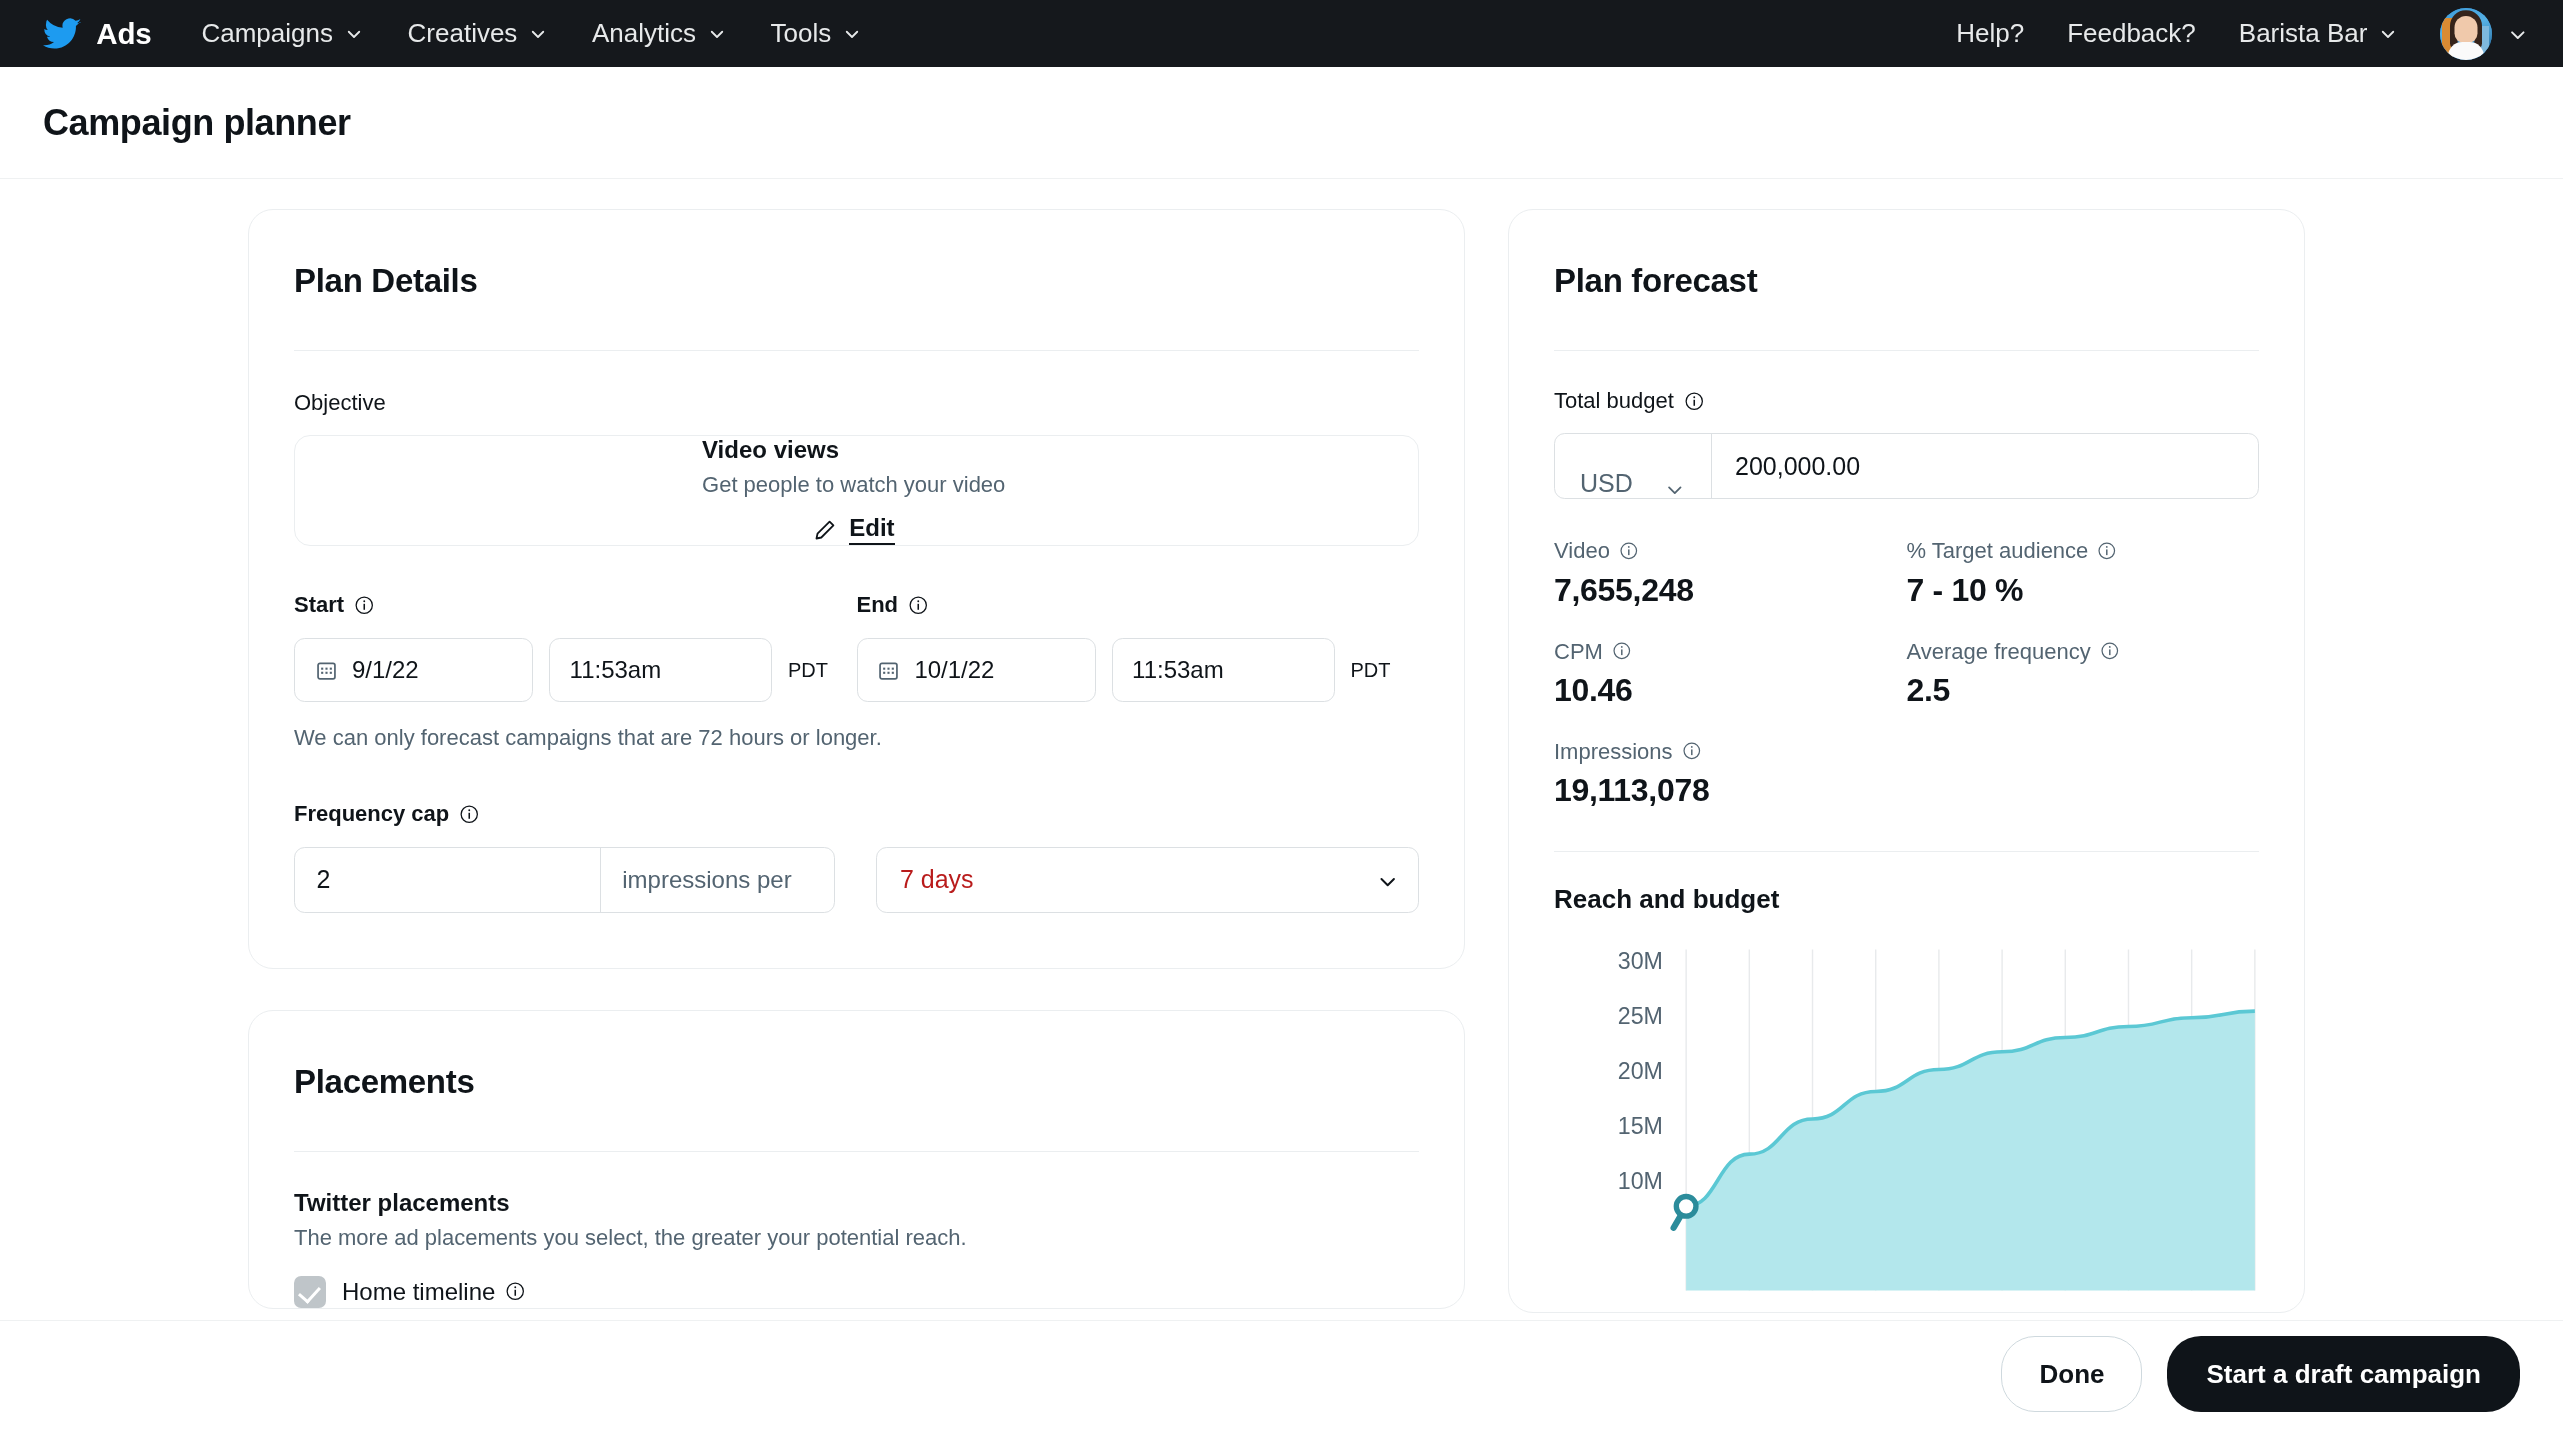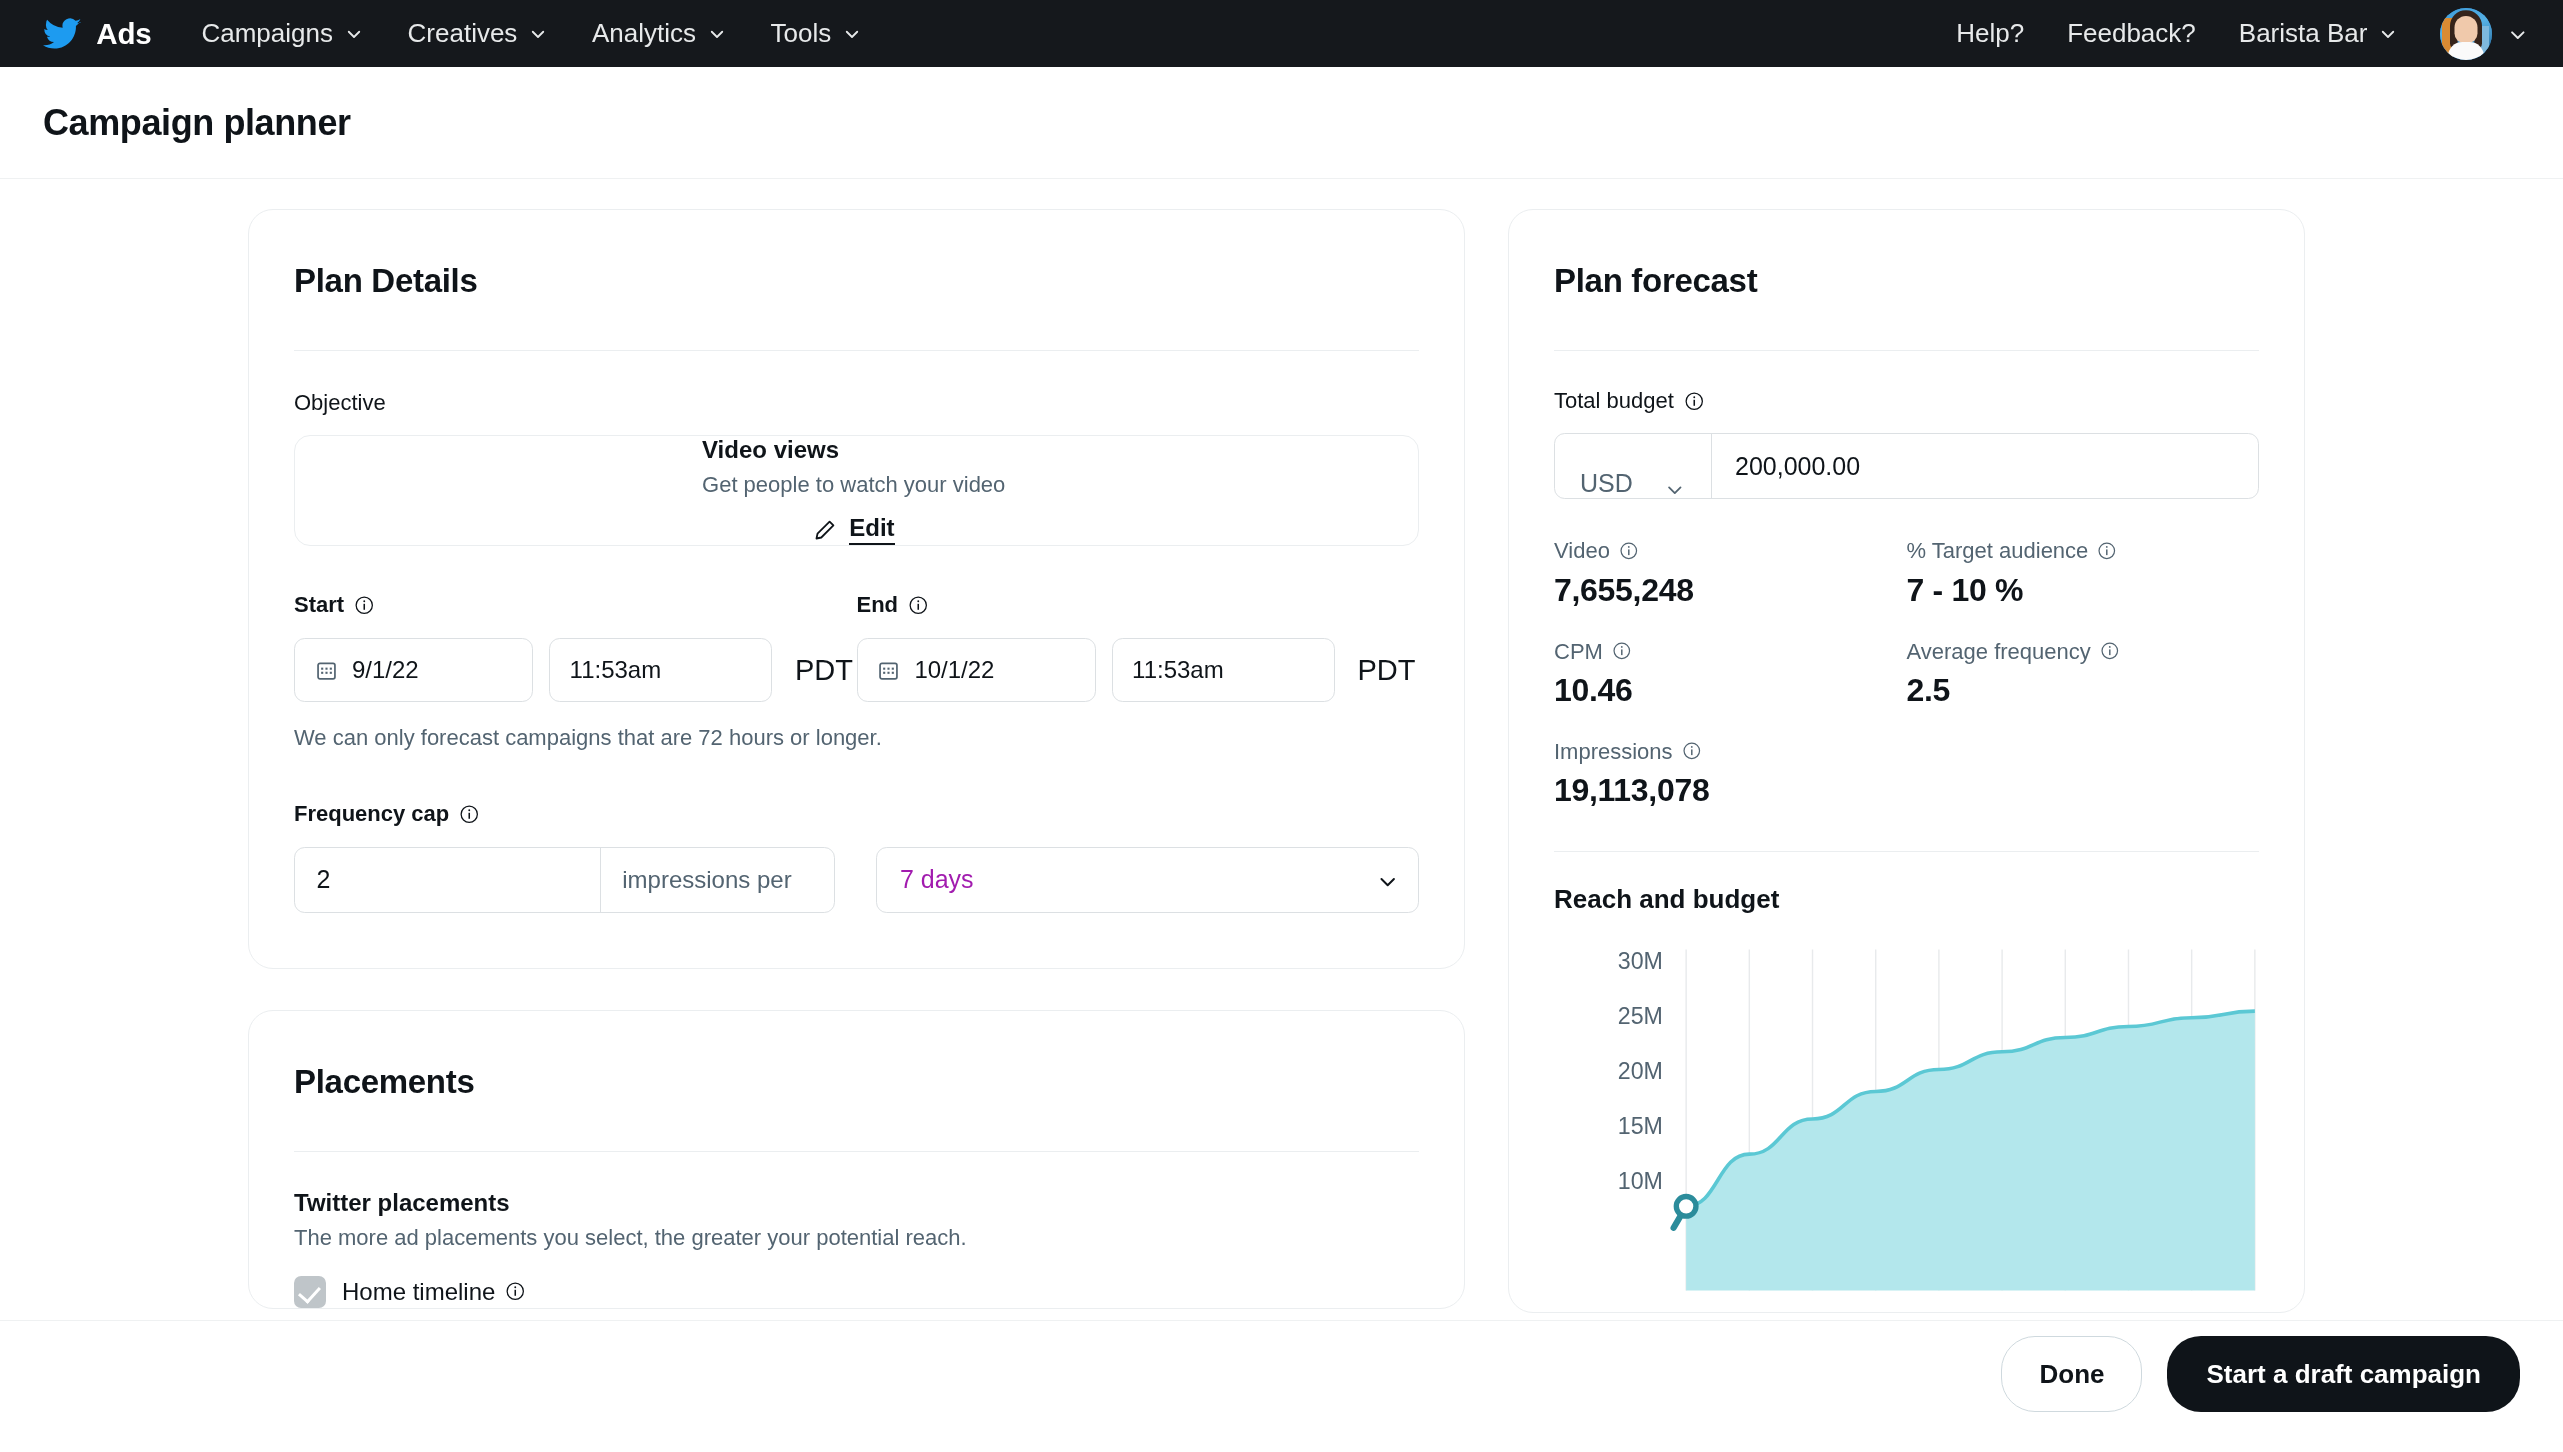--- a/index.html
+++ b/index.html
@@ -109,42 +109,42 @@
   .date-group { width: 589px; }
   .date-inputs { display:flex; align-items:center; gap: 16px; margin-top: 19.6px; }
   .txt-input {
     border:0.9px solid #DCE0E3; border-radius: 10.7px; height: 64px;
     display:flex; align-items:center; padding: 0 19.6px; background:#fff;
     font-size: 24px; color:#0F1419;
   }
   .date-box { width: 239px; gap: 14.3px; }
   .time-box  { width: 223px; }
   .cal-icon { width: 23px; height: 23px; flex:none; }
-  .tz { font-size: 29px; color:#0F1419;margin-left:7px; }
+  .tz { font-size: 20px; color:#0F1419; }
   .hint { font-size: 22px; color:#536471; padding-top: 23px; }
 
   
   .freq-wrap { padding-top: 50px; padding-bottom: 55px; }
   .freq-row { display:flex; align-items:center; gap: 41px; margin-top: 19.6px; }
   .freq-combo {
     display:flex; border:0.9px solid #DCE0E3; border-radius: 10.7px; height: 66px;
     width: 544px; overflow:hidden;
   }
   .freq-num {
     flex:1; display:flex; align-items:center; padding-left: 21.4px;
     font-size: 25px; color:#0F1419;
   }
   .freq-unit {
     width: 234px; border-left:0.9px solid #DCE0E3; display:flex; align-items:center;
     padding-left: 21.4px; font-size: 24px; color:#536471;
   }
   .freq-select {
     width: 546px; height: 66px; border:0.9px solid #DCE0E3; border-radius: 10.7px;
     display:flex; align-items:center; padding: 0 23px;
-    font-size: 25px; color:#a21caf;
+    font-size: 25px; color:#b91c1c;
   }
   .freq-select .sel-val { flex:1; }
 
   
   .card-gap { height: 41px; }
   .place-sub { padding-top: 37px; }
   .place-title { font-size: 24px; font-weight: bold; color:#0F1419; }
   .place-desc { font-size: 22px; color:#536471; margin-top: 8px; }
   .place-option { display:flex; align-items:center; gap: 16px; margin-top: 25px; }
   .cbox {

